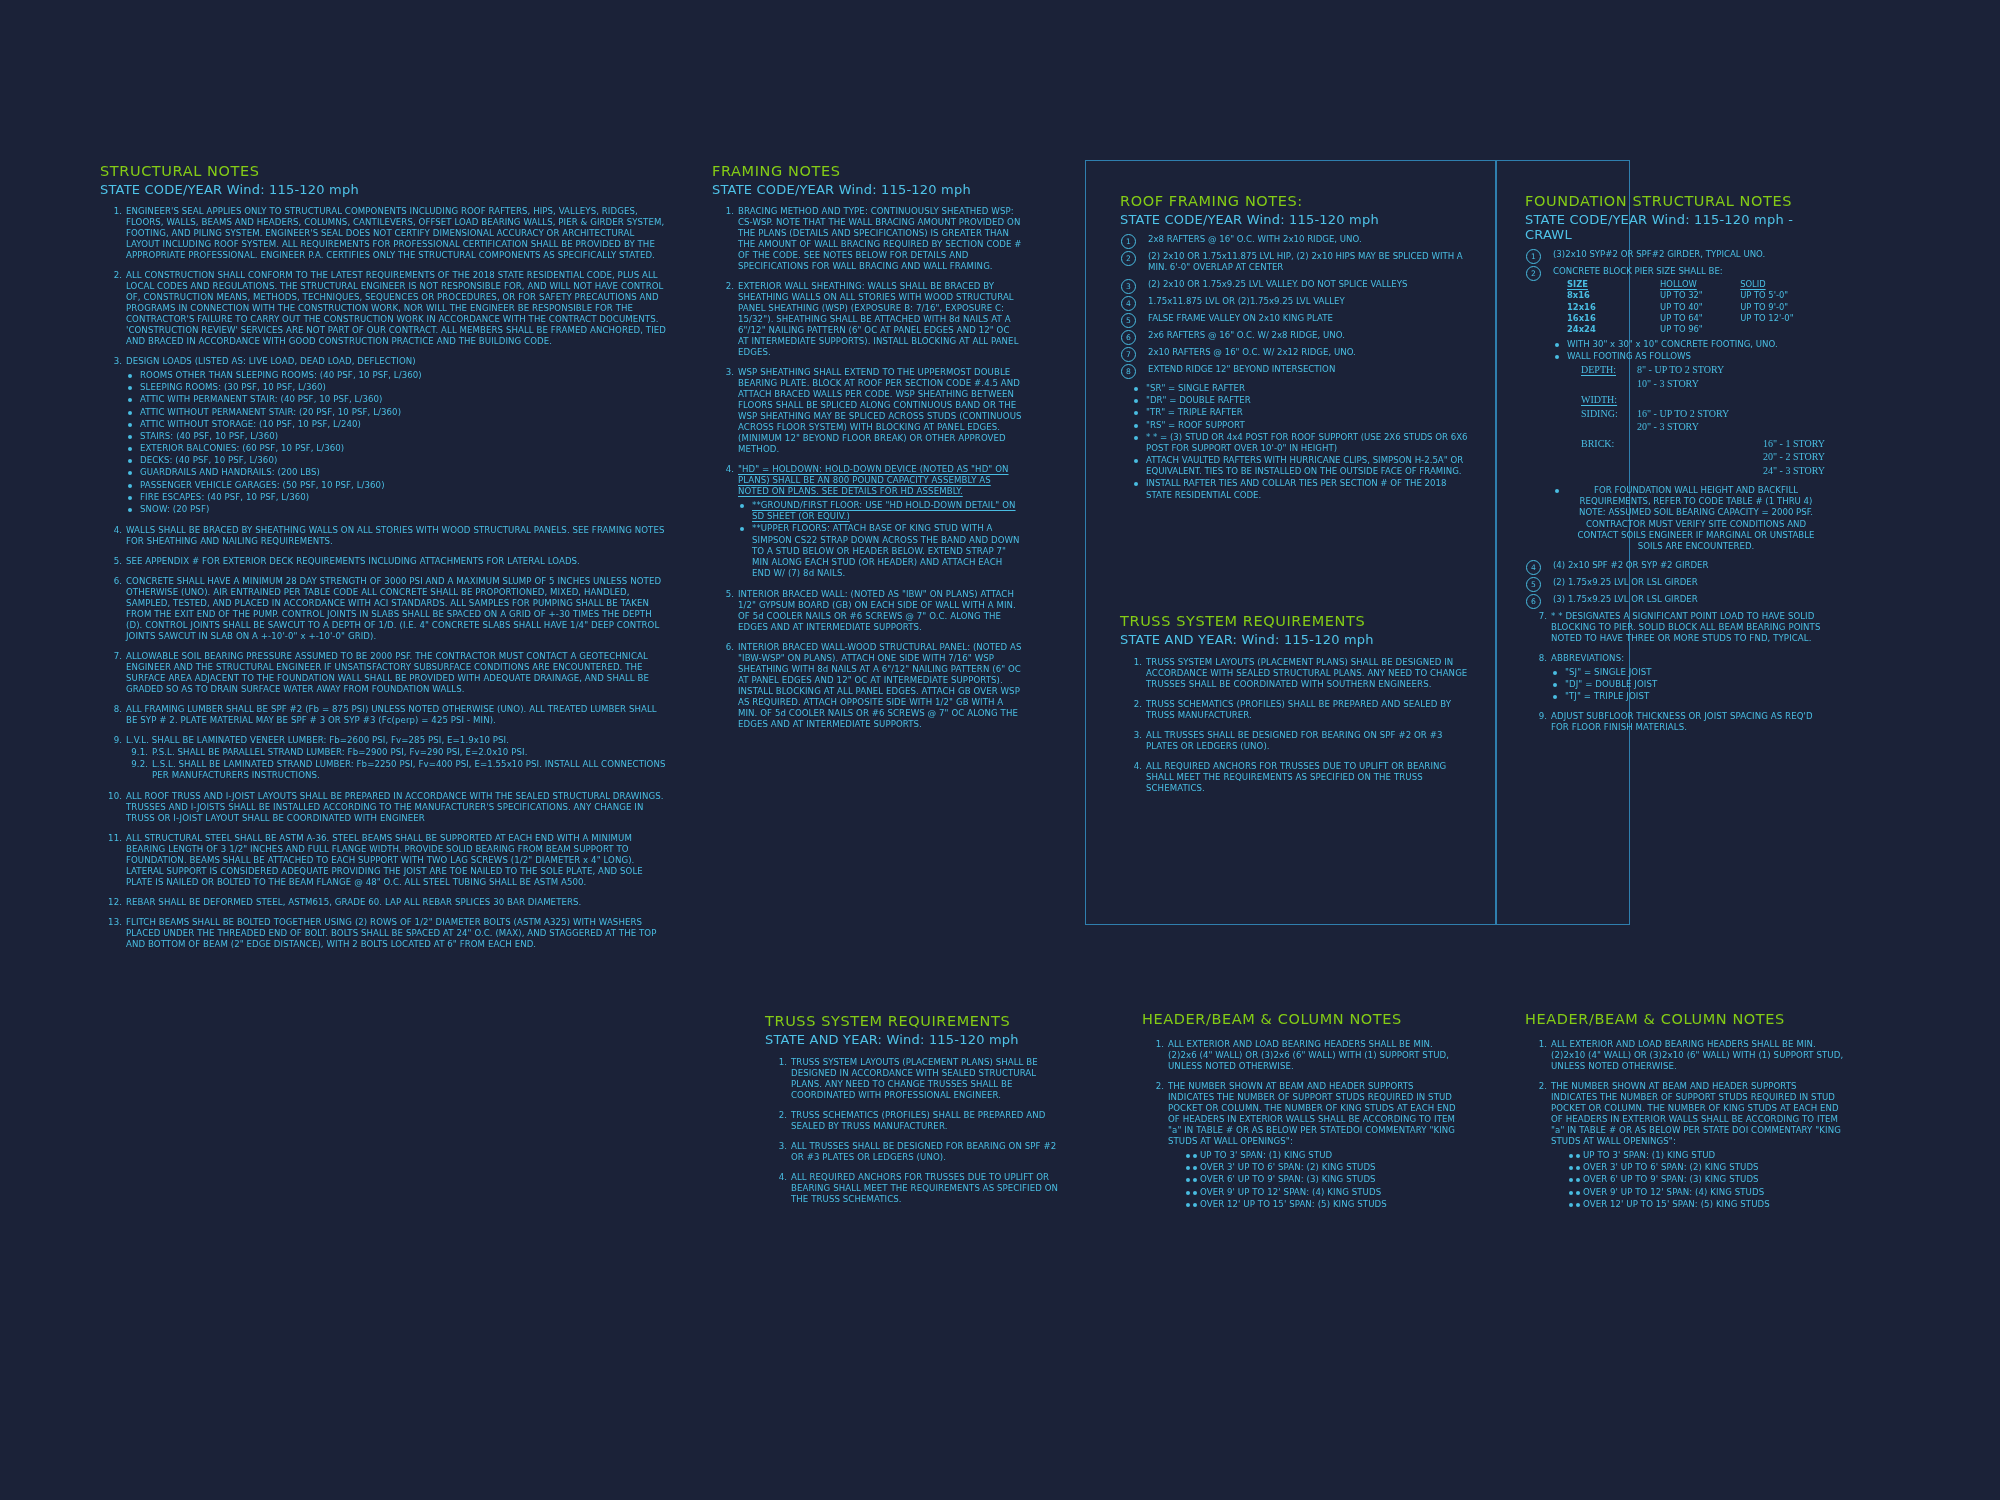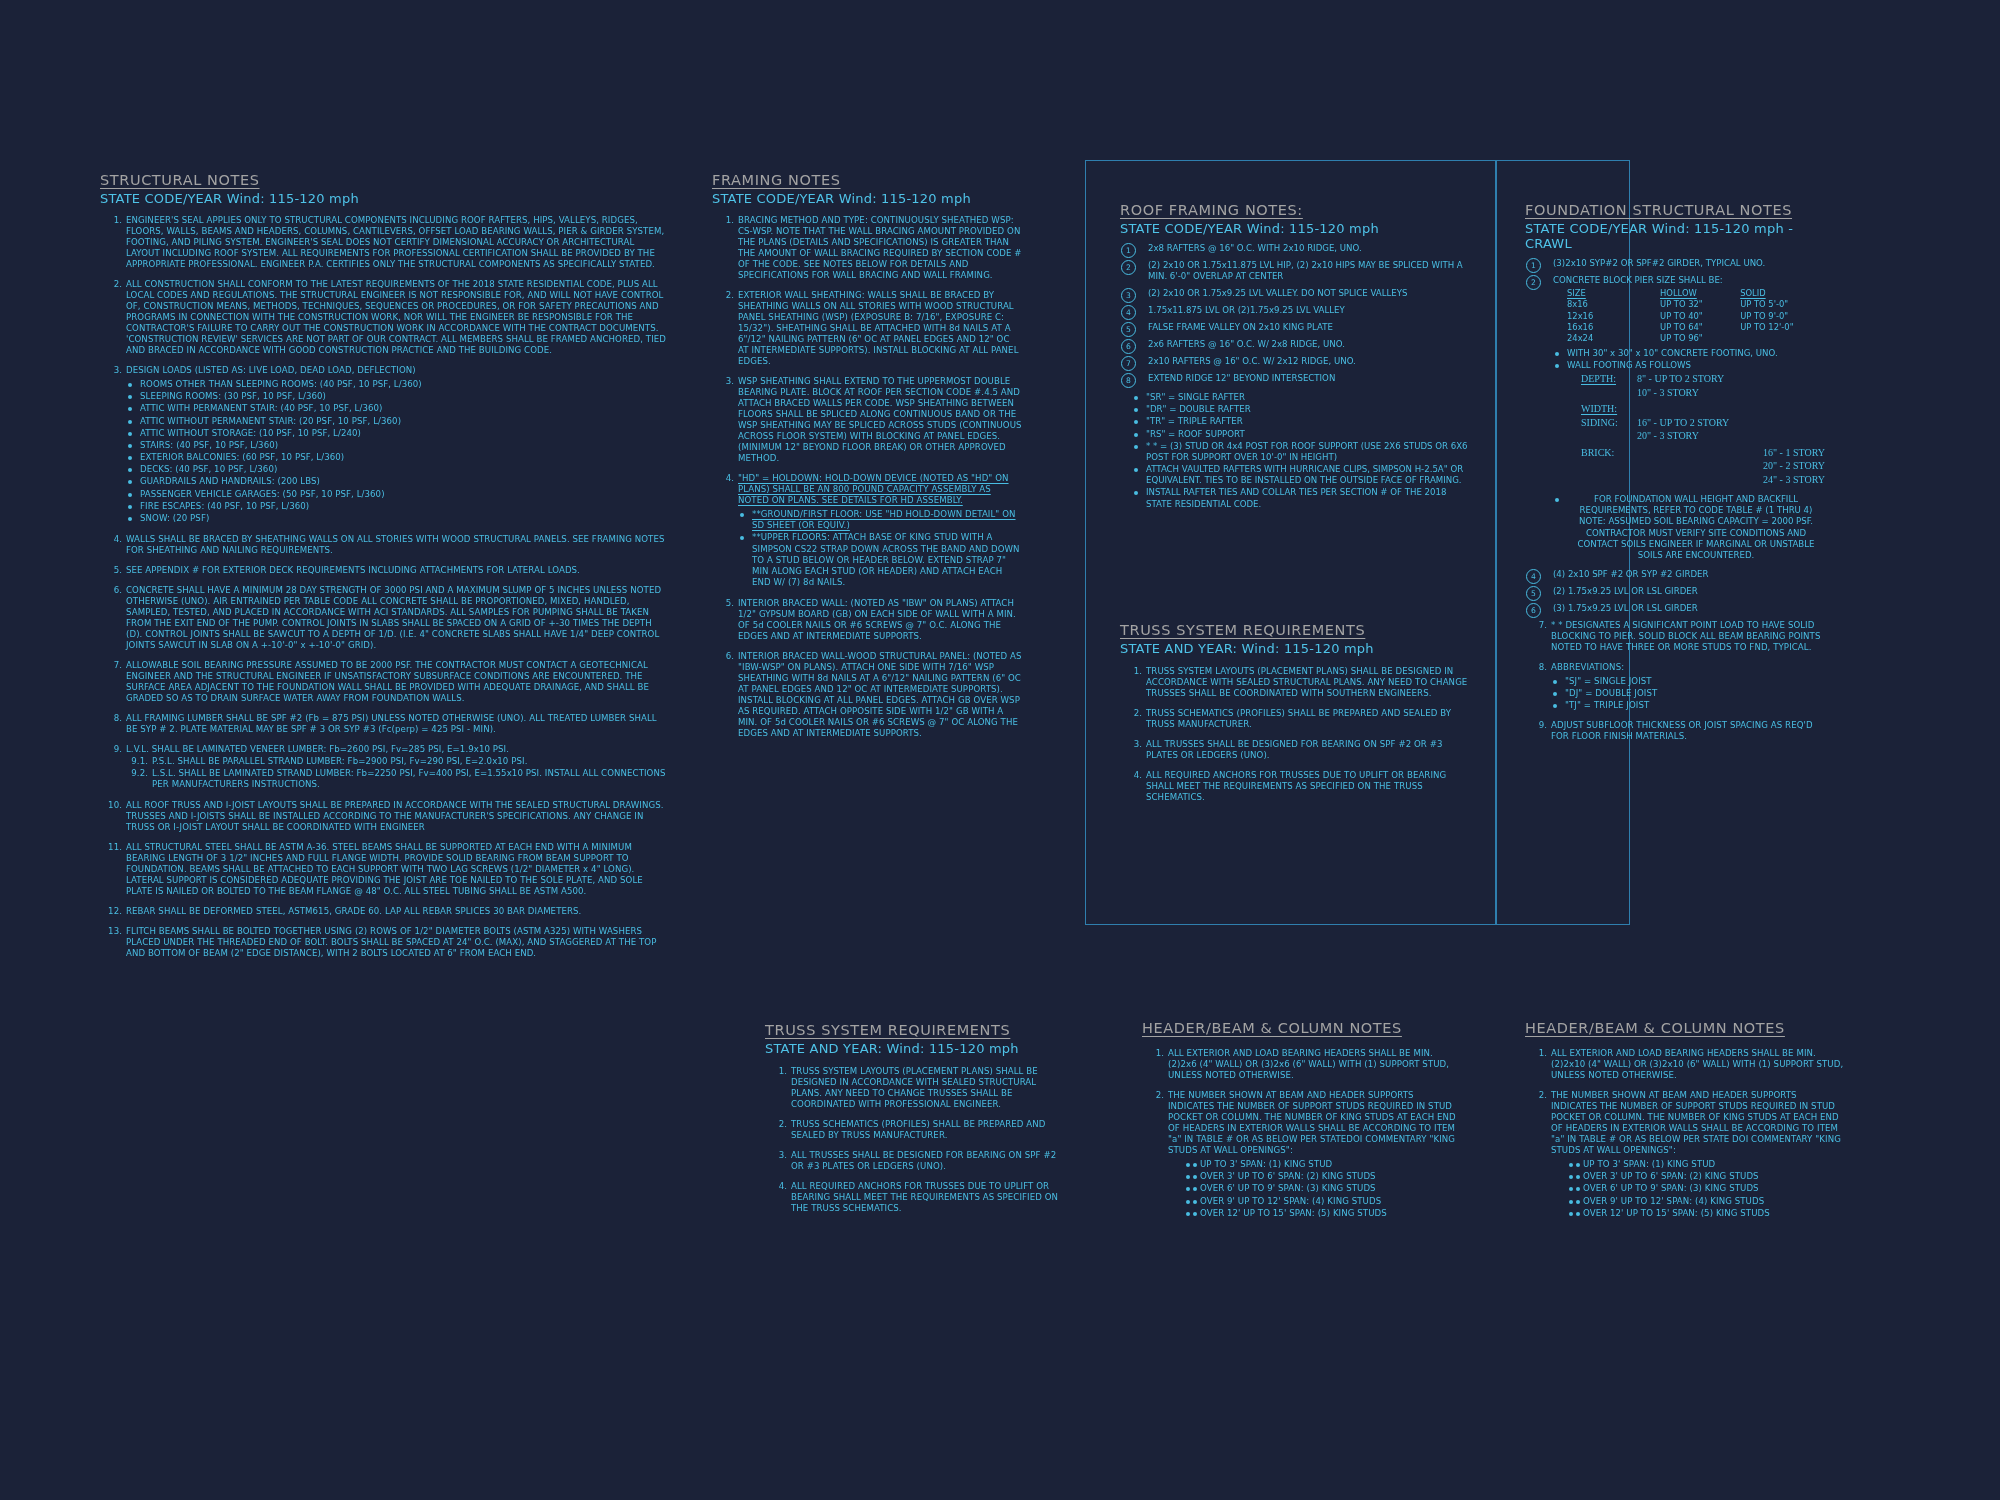--- a/index.html
+++ b/index.html
@@ -8,21 +8,21 @@
     background:#1b2238;
     font-family:"DejaVu Sans", sans-serif;
     color:#4fc3e8;
     overflow:hidden;
   }
   .sheet{position:relative;width:2000px;height:1500px;}
 
   .col{position:absolute;}
   h2.hdr{
     font-size:14.5px;font-weight:normal;letter-spacing:.6px;
-    color:#a3a3a3;margin:12px 0 3px 0;text-decoration:underline;
+    color:#84cc16;margin:3px 0 3px 0;
     text-underline-offset:3px;
   }
   .sub{font-size:13px;color:#4fc3e8;margin:0 0 9px 0;letter-spacing:.2px;}
 
   ol.num{list-style:none;margin:0;padding:0;}
   ol.num>li{
     position:relative;padding-left:26px;margin-bottom:9px;
     font-size:8.6px;line-height:1.28;letter-spacing:.08px;color:#49bde2;
   }
   ol.num>li>.n{position:absolute;left:0;top:0;width:22px;text-align:right;color:#49bde2;}
@@ -57,21 +57,21 @@
     font-size:8.6px;line-height:1.28;color:#49bde2;
   }
   ol.circ>li>.cn{
     position:absolute;left:1px;top:0px;width:13px;height:13px;
     border:1px solid #49bde2;border-radius:50%;
     font-size:7.6px;line-height:13px;text-align:center;color:#49bde2;
   }
   .tbl{margin:2px 0 3px 0;font-size:8.4px;line-height:1.35;}
   .tbl .r{display:flex;}
   .tbl .r>span{display:inline-block;}
-  .c1{width:70px;}
+  .c1{width:70px;font-weight:bold;}
   .c2{width:85px;padding-left:27px;}
   .c3{width:90px;}
 </style>
 </head>
 <body>
 
 <div class="sheet">
 
   <div class="col" style="left:100px;top:160px;width:570px;">
     <h2 class="hdr">STRUCTURAL NOTES</h2>

